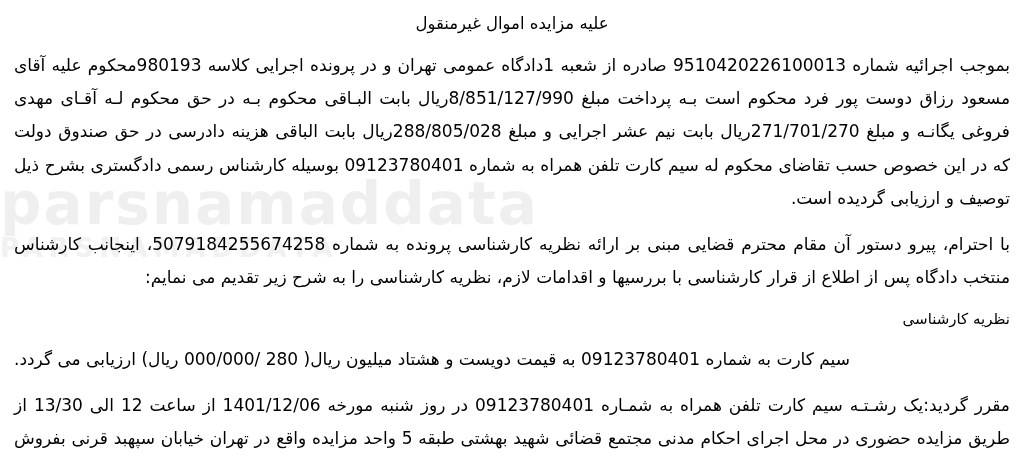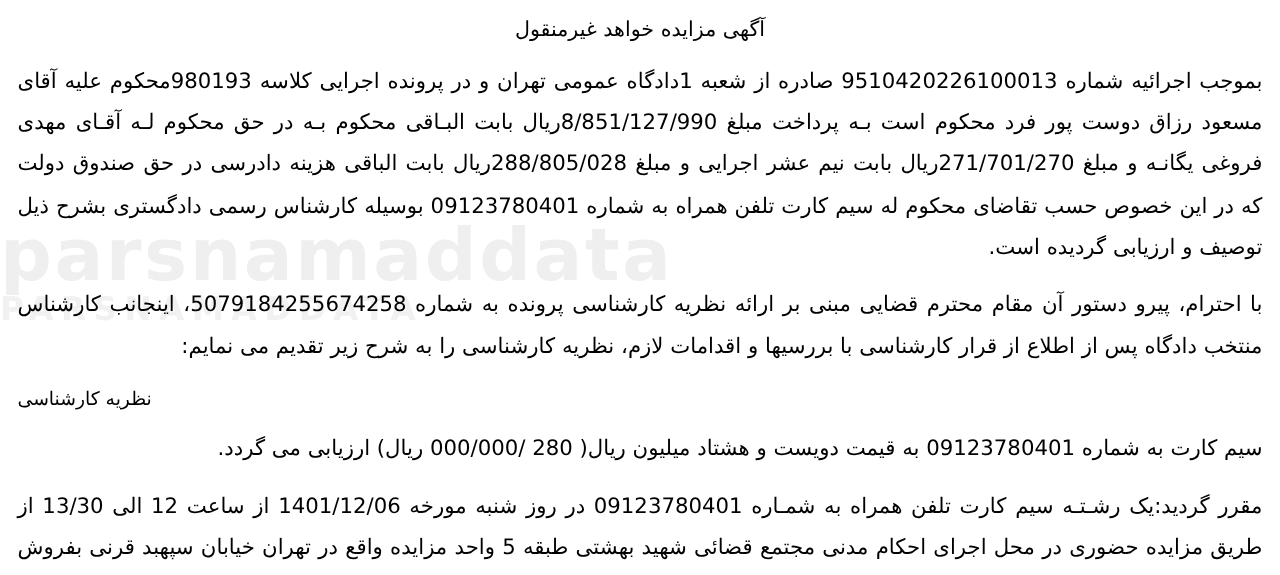--- a/index.html
+++ b/index.html
@@ -58,46 +58,46 @@
     line-height: 1.4;
   }
   .para {
     text-align: justify;
     text-justify: inter-word;
     font-size: 17px;
     line-height: 1.95;
     margin: 0 0 13px 0;
   }
   .section-head {
-    text-align: left;
+    text-align: right;
     font-size: 15px;
     margin: 0 0 12px 0;
     line-height: 1.6;
   }
   .para.centered-line {
-    text-align: right;
+    text-align: left;
     margin-bottom: 13px;
   }
   .para-tight {
     margin-bottom: 10px;
   }
 </style>
 </head>
 <body>
 
 <div class="page">
 
   <div class="watermark">
     <span>parsnamaddata</span>
     <span class="wm-sub">PARSNAMADDATA</span>
   </div>
 
   <div class="content">
 
-    <h1 class="doc-title">آگهی مزایده خواهد غیرمنقول</h1>
+    <h1 class="doc-title">علیه مزایده اموال غیرمنقول</h1>
 
     <p class="para">بموجب اجرائیه شماره 9510420226100013 صادره از شعبه 1دادگاه عمومی تهران و در پرونده اجرایی کلاسه 980193محکوم علیه آقای مسعود رزاق دوست پور فرد محکوم است بـه پرداخت مبلغ 8/851/127/990ریال بابت البـاقی محکوم بـه در حق محکوم لـه آقـای مهدی فروغی یگانـه و مبلغ 271/701/270ریال بابت نیم عشر اجرایی و مبلغ 288/805/028ریال بابت الباقی هزینه دادرسی در حق صندوق دولت که در این خصوص حسب تقاضای محکوم له سیم کارت تلفن همراه به شماره 0912378040‌1 بوسیله کارشناس رسمی دادگستری بشرح ذیل توصیف و ارزیابی گردیده است.</p>
 
     <p class="para">با احترام، پیرو دستور آن مقام محترم قضایی مبنی بر ارائه نظریه کارشناسی پرونده به شماره 507918425567425‌8، اینجانب کارشناس منتخب دادگاه پس از اطلاع از قرار کارشناسی با بررسیها و اقدامات لازم، نظریه کارشناسی را به شرح زیر تقدیم می نمایم:</p>
 
     <div class="section-head">نظریه کارشناسی</div>
 
 
     <p class="para para-tight centered-line">سیم کارت به شماره 09123780401 به قیمت دویست و هشتاد میلیون ریال( 280 /000/000 ریال) ارزیابی می گردد.</p>
 

